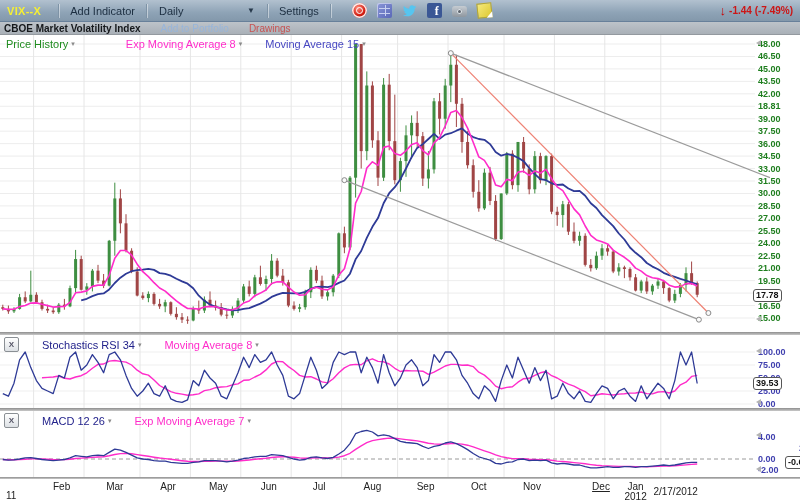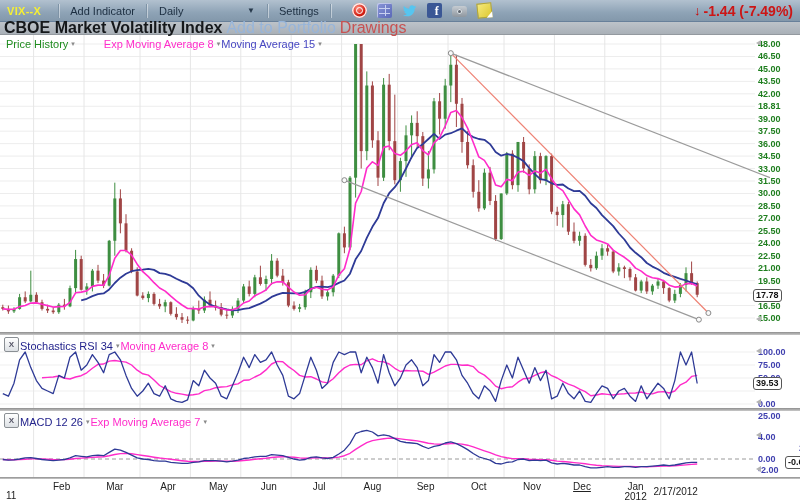--- a/index.html
+++ b/index.html
@@ -29,34 +29,34 @@
   .facebook-icon::after{content:"f";position:absolute;right:3px;bottom:-1px;color:#fff;
     font:bold 12px "Liberation Serif",serif}
   .camera-icon{background:linear-gradient(#c6ccd2,#8f979f);border-radius:3px;height:11px;margin-top:2px}
   .camera-icon::after{content:"";position:absolute;left:5px;top:3px;width:5px;height:5px;border-radius:50%;
     background:#5d656d;box-shadow:inset 0 0 0 1px #dfe5ea}
   .note-icon{background:linear-gradient(135deg,#f6ea7a,#dcc732);border:1px solid #b9a82a;
     transform:rotate(-6deg);box-sizing:border-box}
   .note-icon::after{content:"";position:absolute;right:-1px;bottom:-1px;border-style:solid;
     border-width:0 0 6px 6px;border-color:transparent transparent #fff transparent}
   .chg-arrow{color:#cc0000;font-weight:bold;font-size:13px;margin-left:auto;line-height:13px}
-  .chg{color:#cc1616;font-weight:bold;font-size:14px;margin:0 2px 0 3px}
+  .chg{color:#cc1616;font-weight:bold;font-size:10px;margin:0 2px 0 3px}
 
   
   .subheader{position:absolute;top:22px;left:0;width:800px;height:13px;box-sizing:border-box;
     background:linear-gradient(#bdc3c9,#a9b0b7);border-bottom:1px solid #93999f;
-    display:flex;align-items:center;gap:4px;font-size:16px;padding:0 4px;z-index:10}
+    display:flex;align-items:center;gap:20px;font-size:10px;padding:0 4px;z-index:10}
   .subheader .title{font-weight:bold;color:#15181b}
   .atp{color:#97b5da;text-decoration:none;cursor:pointer}
   .drw{color:#c75252;text-decoration:none;cursor:pointer}
 
   
   svg.chart{position:absolute;left:0;z-index:1}
   .pdiv{position:absolute;left:0;width:800px;height:3px;background:linear-gradient(#8e8e8e,#c9c9c9);z-index:3}
-  .panel-header{position:absolute;display:flex;align-items:flex-end;gap:1px;font-size:11px;z-index:5}
+  .panel-header{position:absolute;display:flex;align-items:center;gap:23px;font-size:11px;z-index:5}
   .ind{display:flex;align-items:center;gap:3px;cursor:pointer;white-space:nowrap}
   .ind .c{font-size:7px;color:#8a8a8a}
   .xbtn{width:13px;height:13px;border:1px solid #8a8f94;background:linear-gradient(#fff,#dde1e5);
     border-radius:2px;font-size:8px;color:#556;display:flex;align-items:center;justify-content:center;
     font-weight:bold;cursor:pointer}
 
   
   #axis-col{position:absolute;top:0;left:0;width:800px;height:502px;z-index:4;pointer-events:none}
   .tick{position:absolute;font-size:9px;font-weight:bold;line-height:10px}
   .tick.green{color:#1e7e1e}.tick.indigo{color:#3f3fae}
@@ -164,21 +164,21 @@
     <div class="tick green" style="left: 758px; top: 238.273px;">24.00</div>
     <div class="tick green" style="left: 758px; top: 250.727px;">22.50</div>
     <div class="tick green" style="left: 758px; top: 263.182px;">21.00</div>
     <div class="tick green" style="left: 758px; top: 275.636px;">19.50</div>
     <div class="tick green" style="left: 758px; top: 288.091px;">18.00</div>
     <div class="tick green" style="left: 758px; top: 300.545px;">16.50</div>
     <div class="tick green" style="left: 758px; top: 313px;">15.00</div>
     <div class="tick indigo" style="left: 758px; top: 347px;">100.00</div>
     <div class="tick indigo" style="left: 758px; top: 360px;">75.00</div>
     <div class="tick indigo" style="left: 758px; top: 373px;">50.00</div>
-    <div class="tick indigo" style="left: 758px; top: 386px; margin-top: 25px;">25.00</div>
+    <div class="tick indigo" style="left: 758px; top: 386px;">25.00</div>
     <div class="tick indigo" style="left: 758px; top: 399px;">0.00</div>
     <div class="tick indigo" style="left: 758px; top: 432px;">4.00</div>
     <div class="tick indigo" style="left: 758px; top: 443px; margin-left: 41px;">2.00</div>
     <div class="tick indigo" style="left: 758px; top: 454px;">0.00</div>
     <div class="tick indigo" style="left: 758px; top: 465px;">-2.00</div>
   </div>
 
 <div class="badge" id="badge-price" style="top: 288.918px;">17.78</div>
 <div class="badge" id="badge-stoch" style="top: 377.444px;">39.53</div>
 <div class="badge" id="badge-macd" style="top: 456.3px; margin-left: 32px;">-0.60</div>
@@ -189,21 +189,21 @@
 <div class="mlabel" style="left: 39.6px; width: 44px;">Feb</div>
     <div class="mlabel" style="left: 92.8px; width: 44px;">Mar</div>
     <div class="mlabel" style="left: 146px; width: 44px;">Apr</div>
     <div class="mlabel" style="left: 196.4px; width: 44px;">May</div>
     <div class="mlabel" style="left: 246.8px; width: 44px;">Jun</div>
     <div class="mlabel" style="left: 297.2px; width: 44px;">Jul</div>
     <div class="mlabel" style="left: 350.4px; width: 44px;">Aug</div>
     <div class="mlabel" style="left: 403.6px; width: 44px;">Sep</div>
     <div class="mlabel" style="left: 456.8px; width: 44px;">Oct</div>
     <div class="mlabel" style="left: 510px; width: 44px;">Nov</div>
-    <div class="mlabel" style="left: 560px; width: 44px; text-decoration: underline;">Dec</div>
+    <div class="mlabel" style="left: 579px; width: 44px; text-decoration: underline;">Dec</div>
     <div class="mlabel" style="left: 613.6px; width: 44px;">Jan
 2012</div>
   </div>
 
 <svg width="800" height="297" class="chart" style="top: 35px;">
     <line x1="0" x2="755" y1="9" y2="9" stroke="#ededed"></line>
     <line x1="0" x2="755" y1="21.454545449999998" y2="21.454545449999998" stroke="#ededed"></line>
     <line x1="0" x2="755" y1="33.909090899999995" y2="33.909090899999995" stroke="#ededed"></line>
     <line x1="0" x2="755" y1="46.36363635" y2="46.36363635" stroke="#ededed"></line>
     <line x1="0" x2="755" y1="58.8181818" y2="58.8181818" stroke="#ededed"></line>

